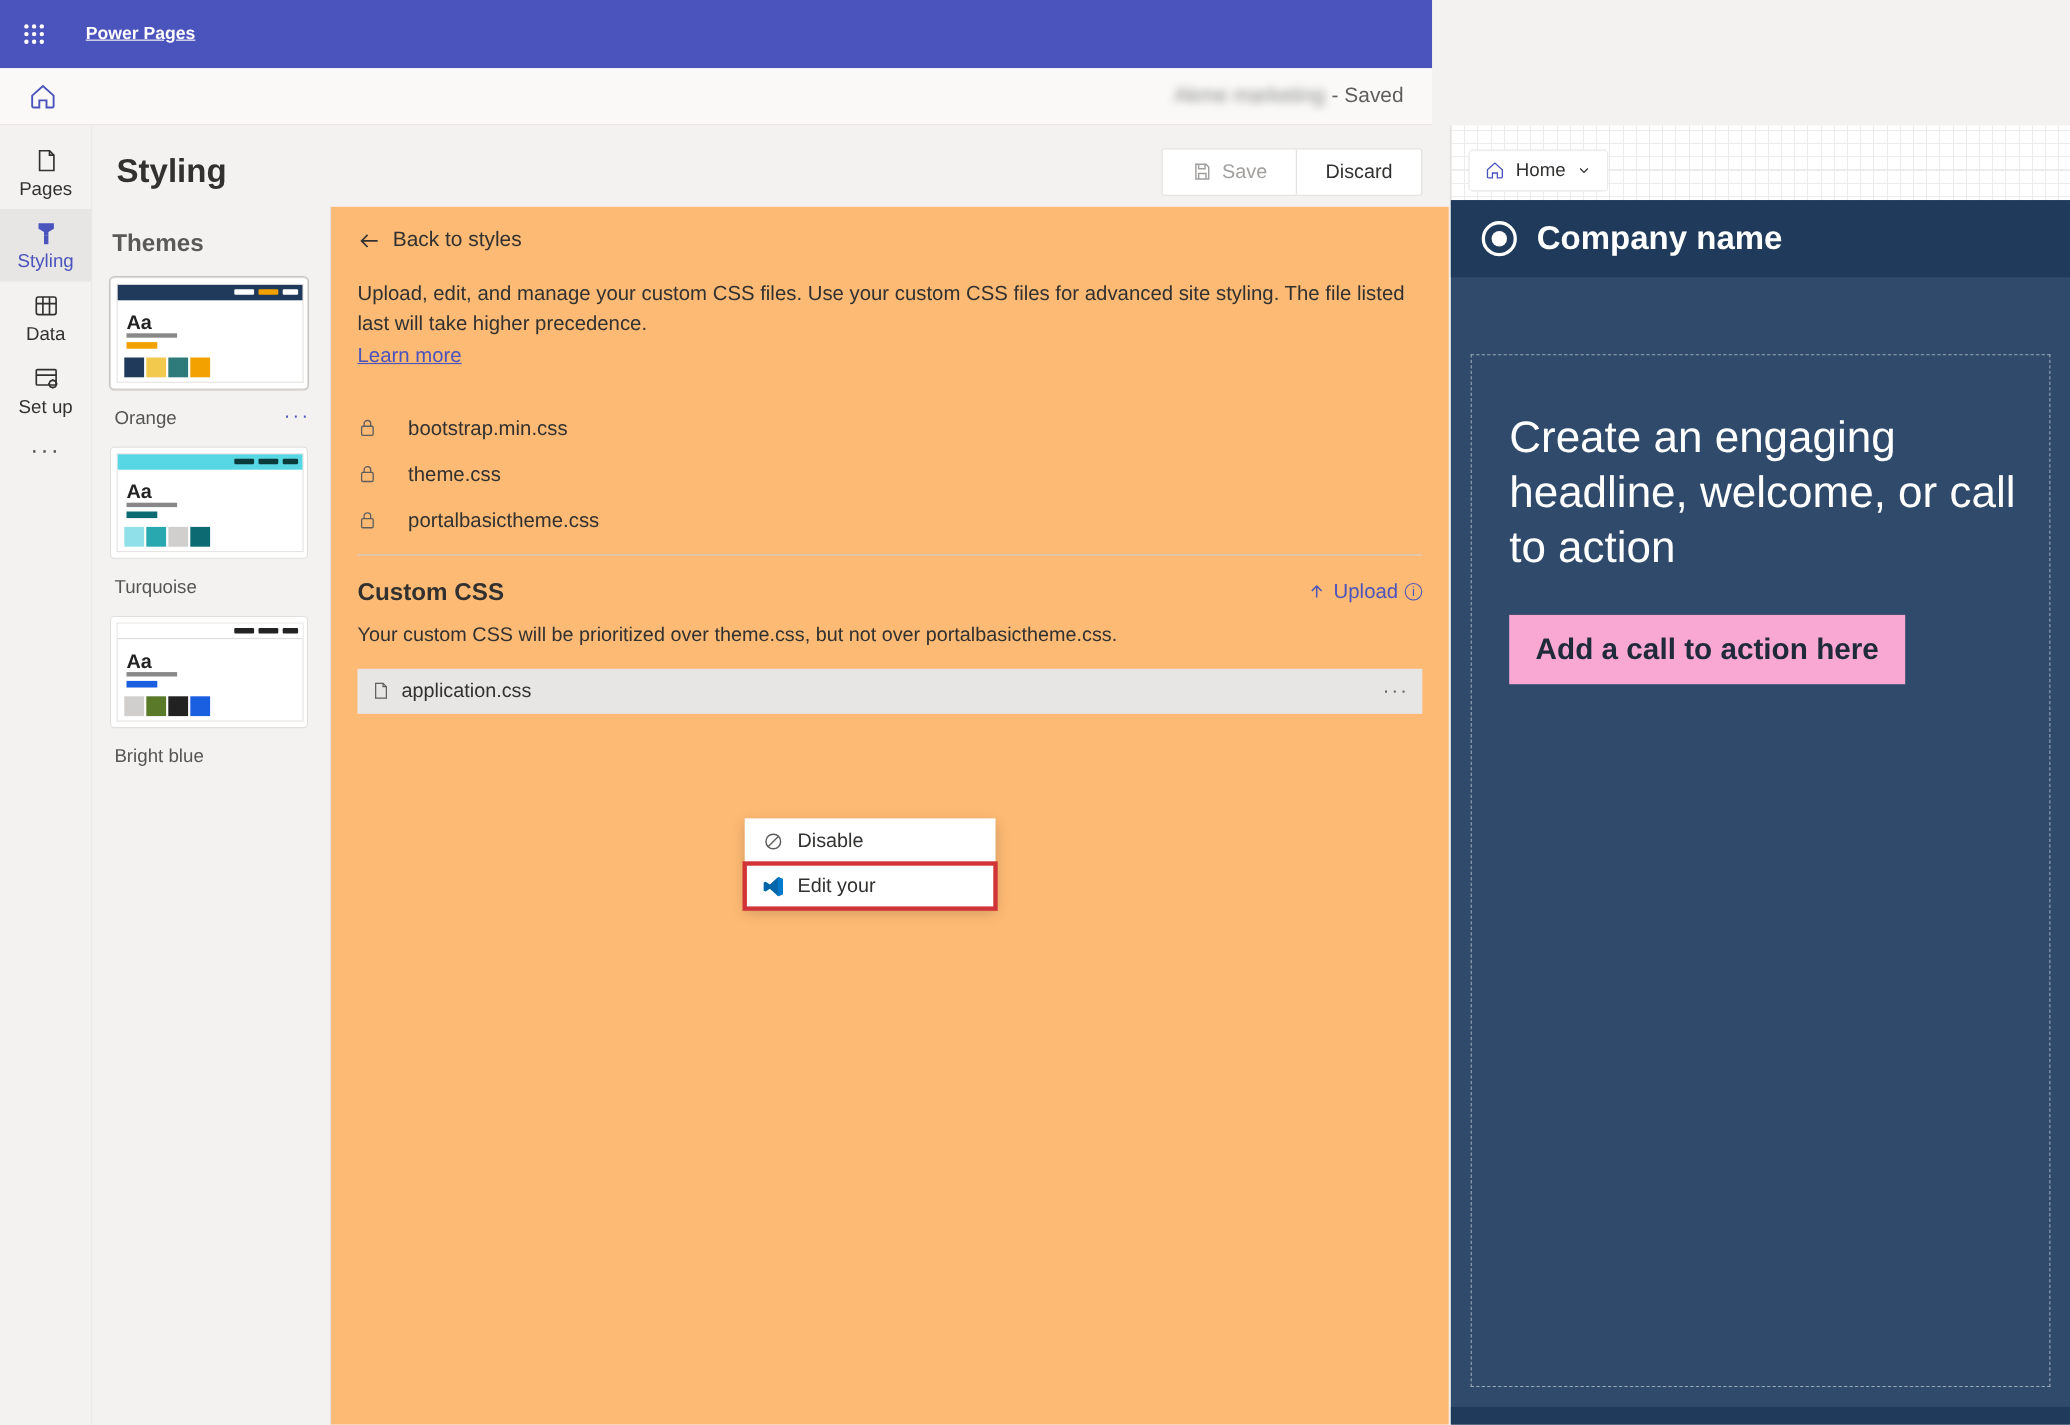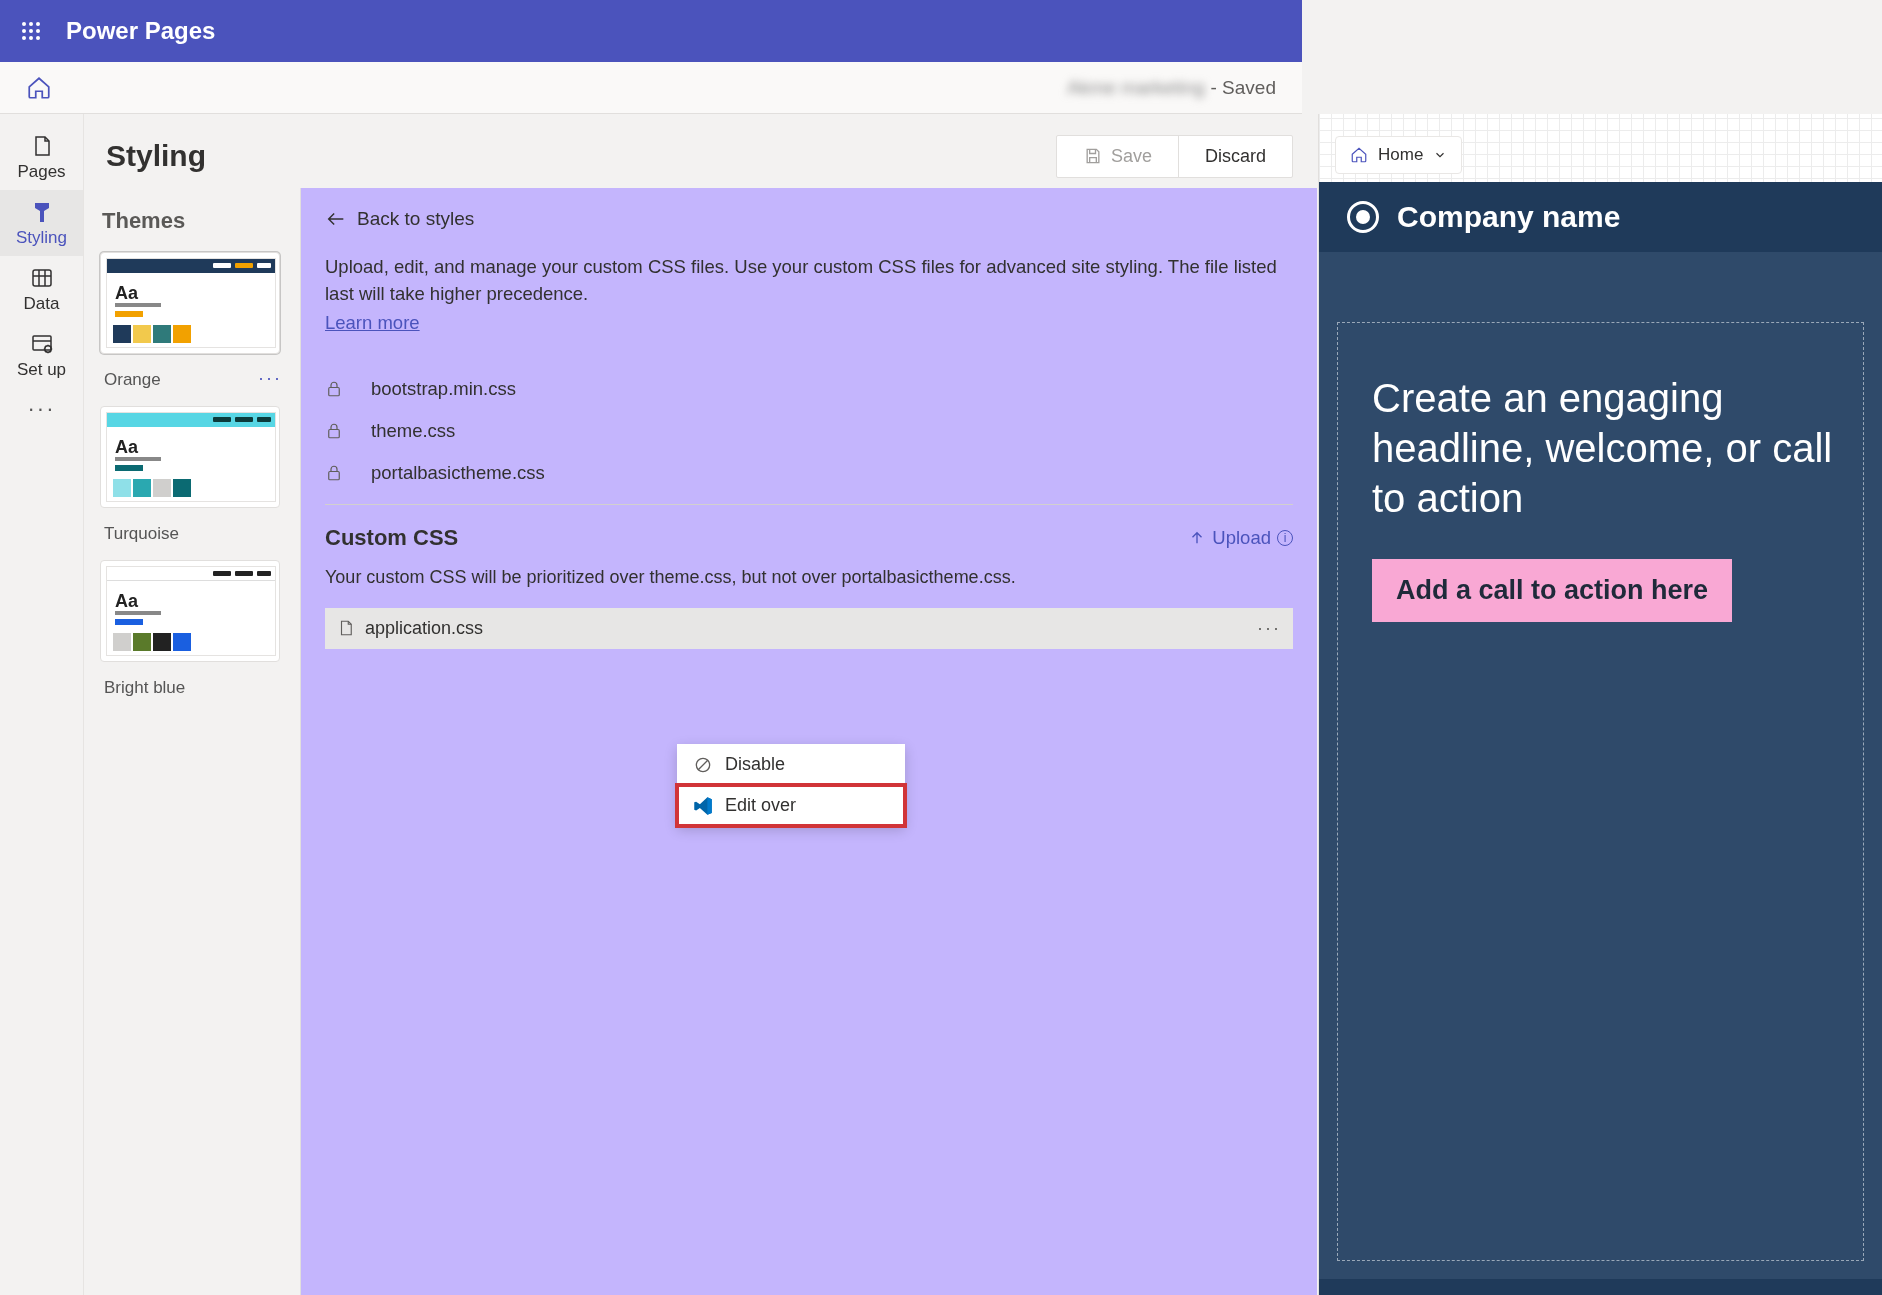--- a/index.html
+++ b/index.html
@@ -5,21 +5,21 @@
   * { box-sizing: border-box; margin: 0; padding: 0; font-family: "Segoe UI", Arial, sans-serif; }
   html, body { width: 1302px; height: 897px; overflow: hidden; background: #f3f2f1; }
 
   
   .appbar {
     height: 62px; background: #4b53bc; display: flex; align-items: center; color: #fff;
     padding: 0 14px;
   }
   .waffle { width: 34px; height: 34px; display:flex; align-items:center; justify-content:center; cursor:pointer; }
   .waffle svg { fill:#fff; }
-  .app-title { font-size: 24px; font-weight:600; margin-left: 18px; }
+  .app-title { font-size: 16px; font-weight:600; margin-left: 30px; text-decoration: underline; }
 
   
   .secbar {
     height: 52px; background:#faf9f8; border-bottom:1px solid #e1dfdd; display:flex; align-items:center;
     padding:0 26px; justify-content:space-between;
   }
   .home-icon { color:#4b53bc; display:flex; align-items:center; font-size:20px; }
   .site-status { color:#605e5c; font-size:19px; display:flex; align-items:center; }
   .site-status .blurname { filter: blur(4px); color:#888; margin-right:6px; }
 
@@ -62,21 +62,21 @@
   .thumb .aa { position:absolute; top:24px; left:8px; font-size:18px; font-weight:700; color:#222;}
   .thumb .line1 { position:absolute; top:44px; left:8px; width:46px; height:4px; background:#888;}
   .thumb .line2 { position:absolute; top:52px; left:8px; width:28px; height:6px;}
   .thumb .swatches { position:absolute; bottom:4px; left:6px; display:flex; gap:2px;}
   .thumb .sw { width:18px; height:18px; }
   .theme-label { font-size:17px; color:#555; padding:6px 0 2px 2px; }
   .theme-row { display:flex; align-items:center; justify-content:space-between; padding:0 6px 14px 2px;}
   .theme-more { color:#4b53bc; font-size:18px; letter-spacing:2px; cursor:pointer; padding:2px 4px;}
 
   
-  .detail-col { flex:1; border-left:1px solid #e1dfdd; padding:20px 24px 0 24px; overflow-y:auto; background:#c4b5fd;}
+  .detail-col { flex:1; border-left:1px solid #e1dfdd; padding:20px 24px 0 24px; overflow-y:auto; background:#fdba74;}
   .back-link { display:flex; align-items:center; gap:10px; font-size:19px; color:#323130; cursor:pointer; margin-bottom:24px;}
   .back-link svg { stroke:#323130; }
   .desc { font-size:18.5px; color:#323130; line-height:1.45; }
   .learn { display:inline-block; color:#4b53bc; text-decoration:underline; font-size:18.5px; margin-top:4px; cursor:pointer;}
   .file-list { margin-top:34px; }
   .file-item { display:flex; align-items:center; gap:28px; font-size:18.5px; color:#323130; padding:10px 0;}
   .lock-icon { width:18px; height:18px; }
   .section-divider { border-top:1px solid #d2d0ce; margin-top:10px; padding-top:20px; }
   .custom-head { display:flex; align-items:center; justify-content:space-between;}
   .custom-title { font-size:22px; font-weight:700; color:#323130; }
@@ -338,21 +338,21 @@
         <path d="M6 18 18 6"></path>
       </svg>
     <span>Disable</span>
   </div>
   <div class="ctx-item highlight">
     <svg class="vscode" viewBox="0 0 32 32">
         <path fill="#0065A9" d="M23 2 11 13l-6-4-3 1v12l3 1 6-4 12 11 7-3V5z"></path>
         <path fill="#007ACC" d="M23 2v28l7-3V5z"></path>
         <path fill="#1F9CF0" d="M11 13 5 9l-3 1v12l3 1 6-4 5 4V9z" opacity=".0"></path>
       </svg>
-    <span>Edit over</span>
+    <span>Edit your</span>
   </div>
 </div>
 
 <div class="preview">
   <div class="crumb">
     <svg class="house" width="18" height="18" viewBox="0 0 24 24" fill="none" stroke-width="1.6">
         <path d="M3 11 12 3l9 8v9a1 1 0 0 1-1 1h-5v-6H9v6H4a1 1 0 0 1-1-1z"></path>
       </svg>
     <span>Home</span>
     <svg width="14" height="14" viewBox="0 0 24 24" fill="none" stroke="#323130" stroke-width="2">

